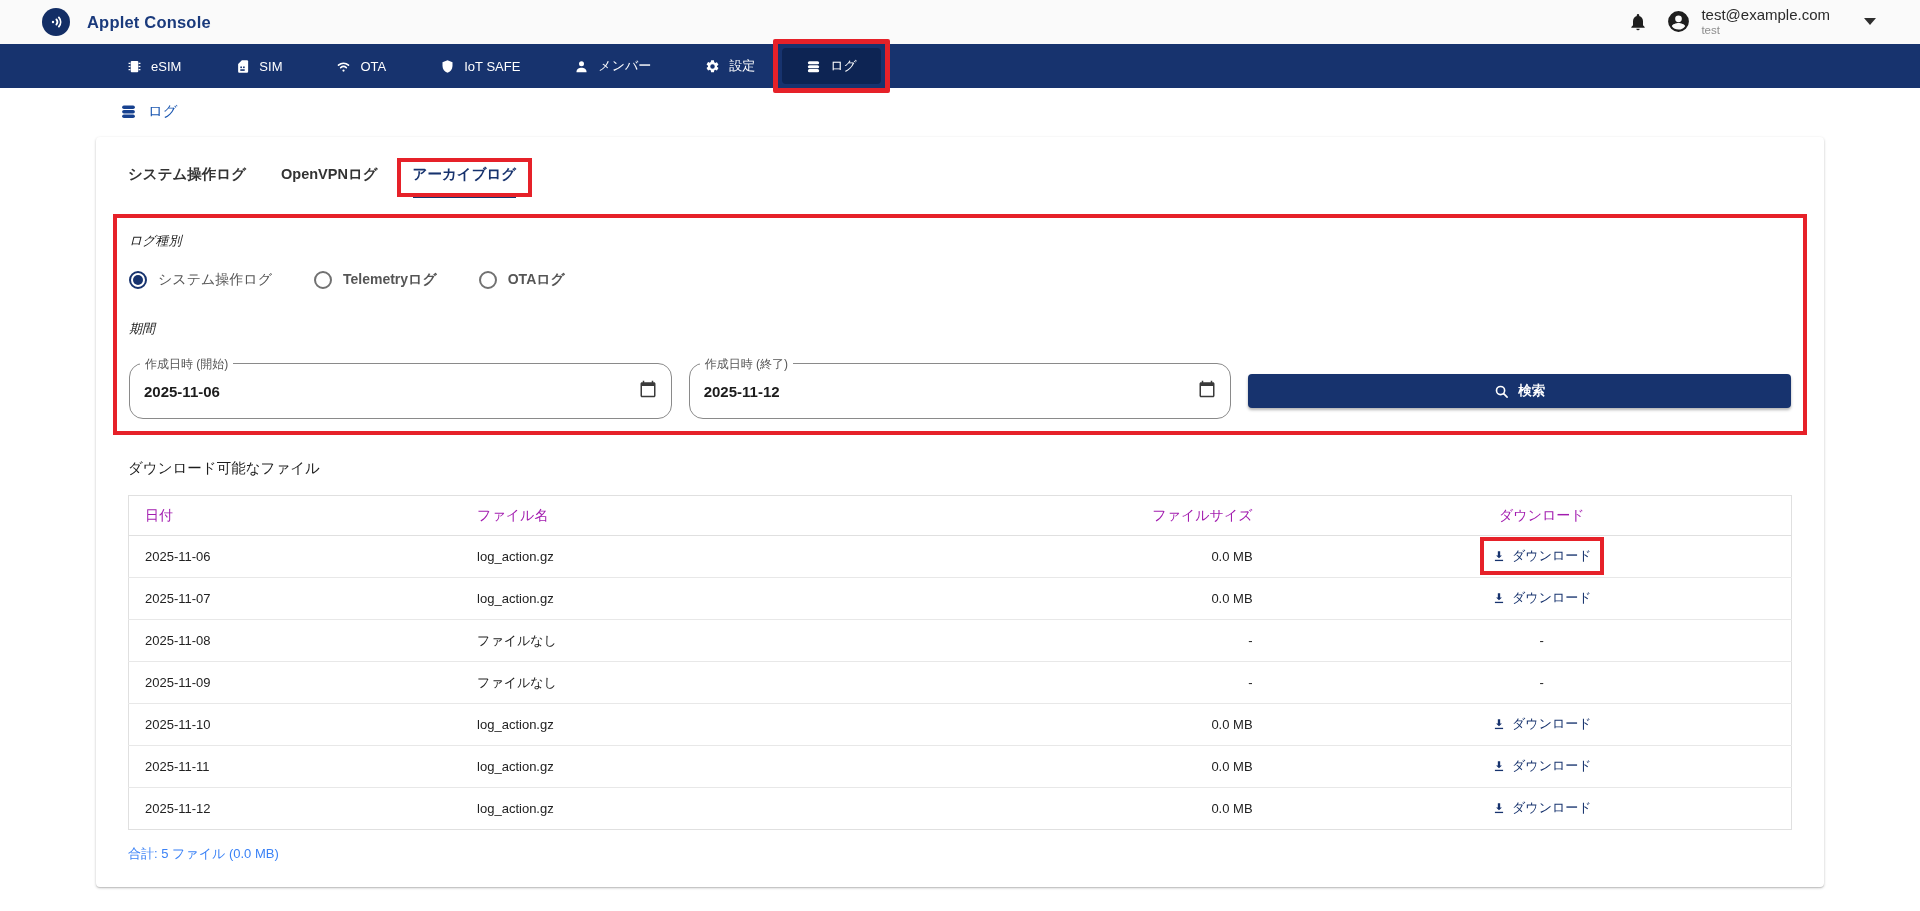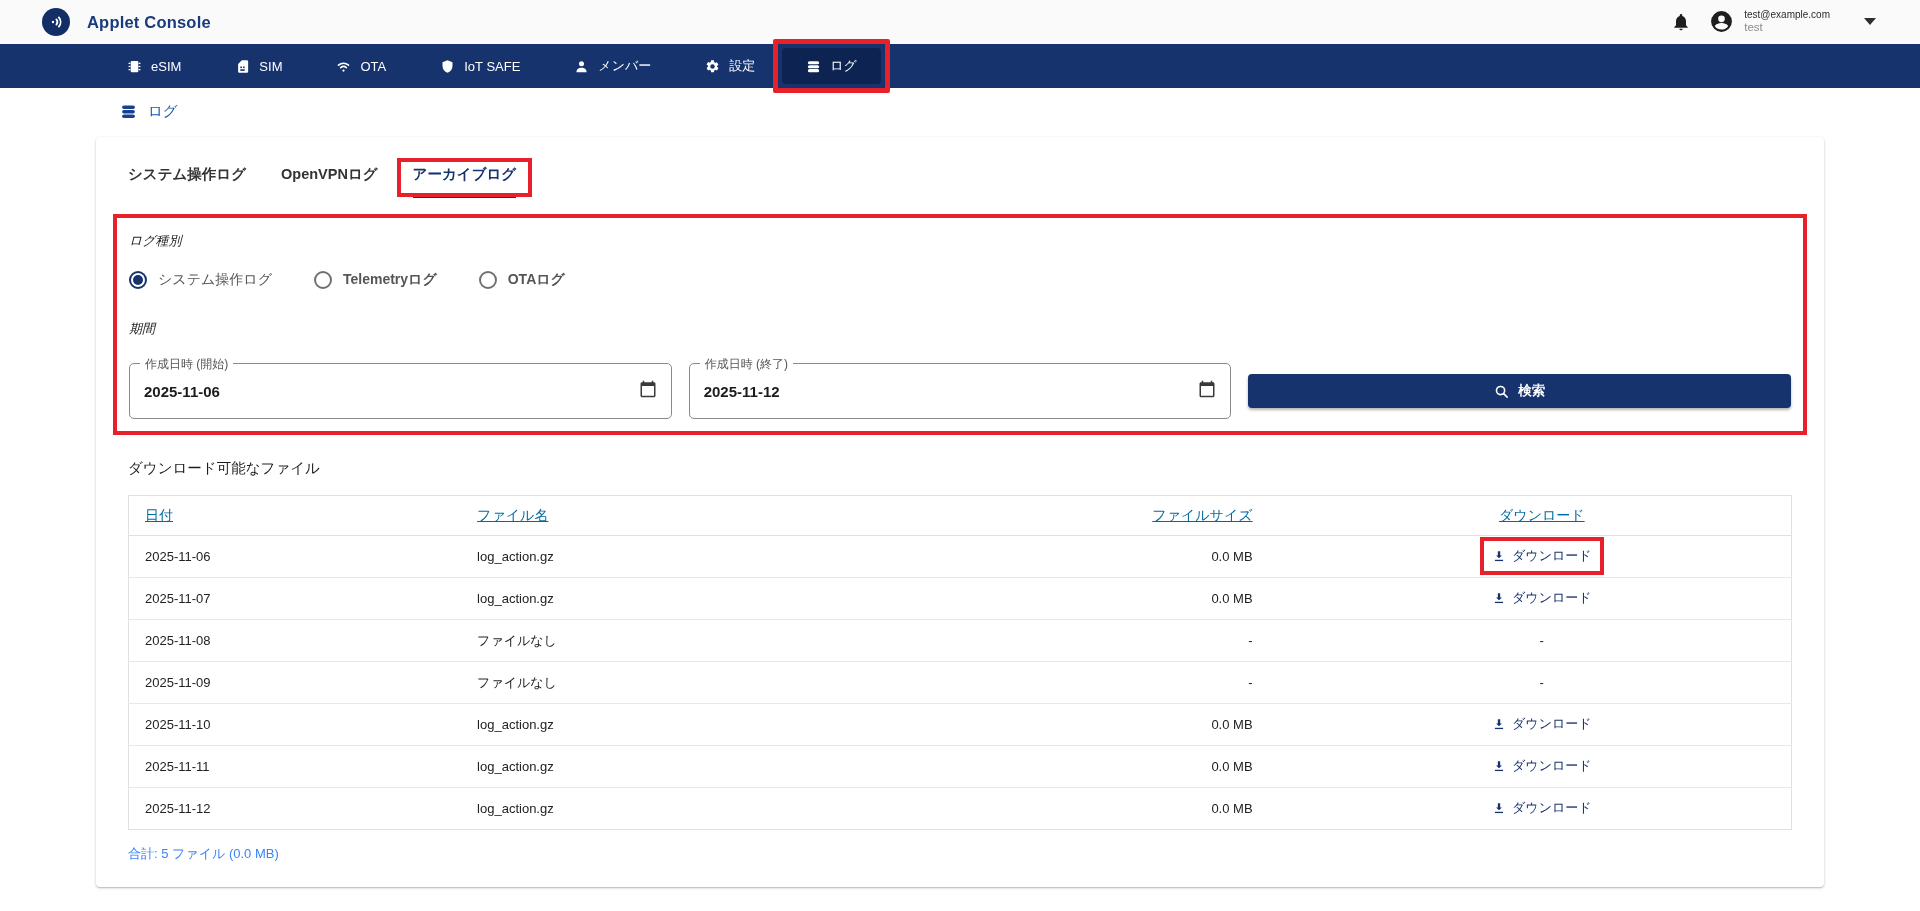--- a/index.html
+++ b/index.html
@@ -11,21 +11,21 @@
   .logo-wrap { display:flex; align-items:center; gap:17px; margin-left:42px; cursor:pointer; }
   .logo-circle { width:28px; height:28px; border-radius:50%; background:#132e66;
     display:flex; align-items:center; justify-content:center; }
   .logo-circle svg { width:18px; height:18px; }
   .topbar-title { color:#1a3a7c; font-weight:bold; font-size:16.5px; letter-spacing:.2px; }
   .topbar-right { margin-left:auto; display:flex; align-items:center; padding-right:44px; }
   .icon-btn { background:none; border:none; cursor:pointer; display:flex; align-items:center; color:#1e1e1e; }
   .bell { margin-right:18px; } .bell svg { width:20px; height:20px; }
   .account { margin-right:10px; } .account svg { width:25px; height:25px; }
   .user-block { line-height:1.2; margin-right:34px; }
-  .user-email { font-size:10px; color:#2b2b2b;text-align:right; }
+  .user-email { font-size:15px; color:#2b2b2b;text-align:right; }
   .user-sub { font-size:11.5px; color:#8d8d8d; }
   .caret { width:0; height:0; border-left:6px solid transparent; border-right:6px solid transparent;
     border-top:7px solid #2e2e2e; cursor:pointer; }
 
   
   .navbar { height:44px; background:#17336e; display:flex; align-items:center; padding-left:100px; }
   .nav-item { display:flex; align-items:center; gap:9px; color:#ffffff; font-size:13px; font-weight:normal;
     padding:0 27px; height:44px; cursor:pointer; white-space:nowrap; }
   .nav-item svg { width:15px; height:15px; flex:none; }
   .nav-item.active { background:#0d2453; height:36px; border-radius:4px; position:relative; padding:0 24px; }
@@ -49,35 +49,35 @@
   .filter-section { position:relative; margin-top:18px; padding:16px 1px 14px; }
   .section-label { font-size:13px; color:#1d1d1d;font-style:italic; }
   .radio-row { display:flex; align-items:center; margin-top:21px; }
   .radio { display:flex; align-items:center; gap:11px; font-size:14px; color:#555555; cursor:pointer; }
   .radio + .radio { margin-left:42px;font-weight:bold; }
   .radio-circle { width:18px; height:18px; border:2px solid #717171; border-radius:50%; position:relative; flex:none; }
   .radio.selected .radio-circle { border-color:#17336e; }
   .radio.selected .radio-circle::after { content:""; position:absolute; inset:2px; border-radius:50%; background:#17336e; }
   .period-label { margin-top:31px; }
   .date-row { display:flex; gap:17px; margin-top:25px; align-items:center; }
-  .date-input { position:relative; width:544px; height:56px; border:1px solid #8a8a8a; border-radius:5px;
+  .date-input { position:relative; width:544px; height:56px; border:1px solid #8a8a8a; border-radius:14px;
     display:flex; align-items:center; padding:0 14px; background:#fff; }
   .date-label { position:absolute; top:-8px; left:10px; background:#fff; padding:0 5px; font-size:12px; color:#555; white-space:nowrap; }
   .date-value { font-size:15px; font-weight:bold; color:#1c1c1c; }
   .calendar-btn { margin-left:auto; color:#3a3a3a; } .calendar-btn svg { width:18px; height:18px; }
   .search-btn { width:544px; height:34px; background:#17336e; color:#fff; border:none; border-radius:4px;
     font-weight:bold; font-size:13.5px; display:flex; align-items:center; justify-content:center; gap:9px;
     box-shadow:0 2px 3px rgba(0,0,0,.3); cursor:pointer; font-family:inherit; }
   .search-btn svg { width:15px; height:15px; }
 
   
   .files-title { margin-top:26px; font-size:14.5px; color:#1d1d1d; }
   table.files { margin-top:17px; width:100%; border:1px solid #e0e0e0; border-collapse:collapse; }
-  table.files th { height:40px; font-size:14px; color:#0369a1; font-weight:normal; text-align:left;
-    border-bottom:1px solid #e0e0e0; padding:0 16px;text-decoration:underline; }
+  table.files th { height:40px; font-size:14px; color:#a21caf; font-weight:normal; text-align:left;
+    border-bottom:1px solid #e0e0e0; padding:0 16px; }
   table.files td { height:42px; font-size:13px; color:#222222; padding:0 16px; border-bottom:1px solid #e8e8e8; }
   table.files tr:last-child td { border-bottom:none; }
   .col-size { text-align:right !important; padding-right:40px !important; }
   .col-dl { text-align:center !important; }
   .file-none { color:#bcbcbc; }
   .dash { color:#6e6e6e; }
   .dl-link { color:#17336e; display:inline-flex; align-items:center; gap:6px; cursor:pointer;
     position:relative; font-size:13px; text-decoration:none; }
   .dl-link svg { width:14px; height:14px; }
   .table-total { margin-top:15px; font-size:13px; color:#3b82f6; }

